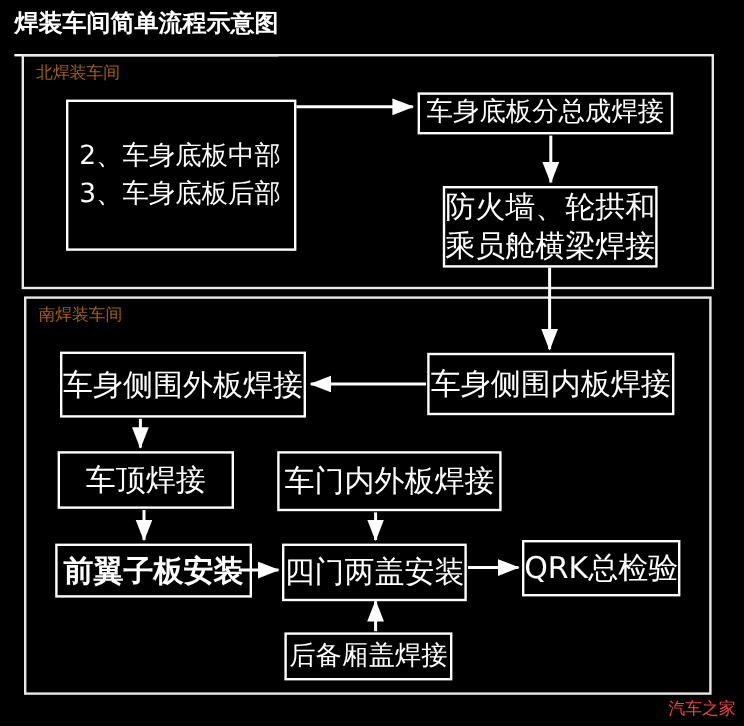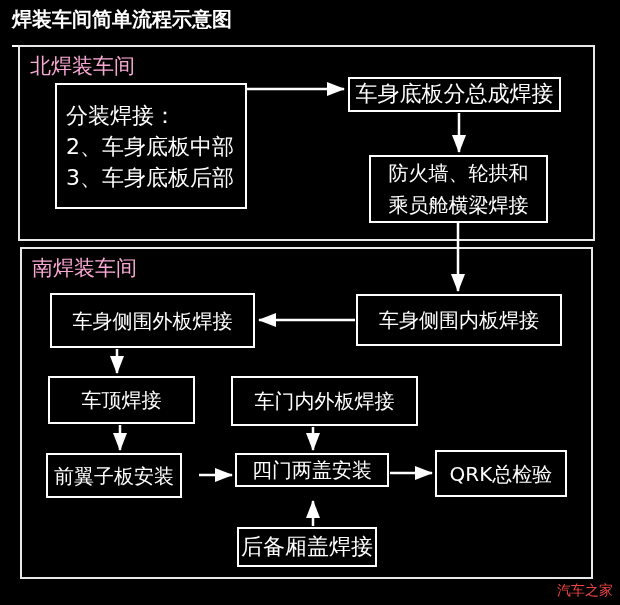--- a/index.html
+++ b/index.html
@@ -33,56 +33,56 @@
     border: 2px solid #e8e8e8;
     background: transparent;
     box-sizing: border-box;
   }
   .section-north { left: 18px; top: 45px;  width: 577px; height: 196px; }
   .section-south { left: 20px; top: 247px; width: 573px; height: 332px; }
   .section-label {
     position: absolute;
     left: 10px;
     top: 5px;
-    font-size: 21px;
-    color: #f9a8d4;
+    font-size: 14px;
+    color: #a16207;
     white-space: nowrap;
   }
   .node {
     position: absolute;
     box-sizing: border-box;
     border: 2px solid #fff;
     background: #000;
     color: #fff;
     display: flex;
     align-items: center;
     justify-content: center;
     text-align: center;
-    font-size: 20px;
+    font-size: 25px;
     line-height: 1.2;
     white-space: nowrap;
   }
   .node-subassembly {
     left: 55px; top: 83px; width: 192px; height: 126px;
     flex-direction: column;
     align-items: flex-start;
     justify-content: center;
     text-align: left;
     padding-left: 9px;
     font-size: 22px;
     line-height: 31px;
   }
   .node-floor-assembly { left: 348px; top: 77px;  width: 213px; height: 35px; font-size: 22px; }
   .node-firewall       { left: 369px; top: 155px; width: 179px; height: 68px; flex-direction: column; line-height: 32px; }
   .node-side-outer     { left: 50px;  top: 293px; width: 205px; height: 55px; }
   .node-side-inner     { left: 356px; top: 294px; width: 206px; height: 52px; }
   .node-roof           { left: 48px;  top: 376px; width: 147px; height: 48px; }
   .node-door-panels    { left: 231px; top: 376px; width: 187px; height: 50px; }
-  .node-front-fender   { left: 46px;  top: 453px; width: 136px; height: 45px; }
-  .node-doors-lids     { left: 235px; top: 453px; width: 154px; height: 34px; }
+  .node-front-fender   { left: 46px;  top: 453px; width: 164px; height: 45px; font-weight: bold; }
+  .node-doors-lids     { left: 235px; top: 453px; width: 154px; height: 48px; }
   .node-qrk            { left: 435px; top: 450px; width: 132px; height: 47px; }
   .node-trunk-lid      { left: 237px; top: 527px; width: 140px; height: 40px; font-size: 22px; }
   .arrows {
     position: absolute;
     left: 0;
     top: 0;
     width: 620px;
     height: 605px;
     pointer-events: none;
   }
@@ -104,21 +104,20 @@
 
   <div class="section section-north">
     <span class="section-label">北焊装车间</span>
   </div>
 
   <div class="section section-south">
     <span class="section-label">南焊装车间</span>
   </div>
 
   <div class="node node-subassembly">
-    <span>分装焊接：</span>
     <span>2、车身底板中部</span>
     <span>3、车身底板后部</span>
   </div>
 
   <div class="node node-floor-assembly">
     <span>车身底板分总成焊接</span>
   </div>
 
   <div class="node node-firewall">
     <span>防火墙、轮拱和</span>

